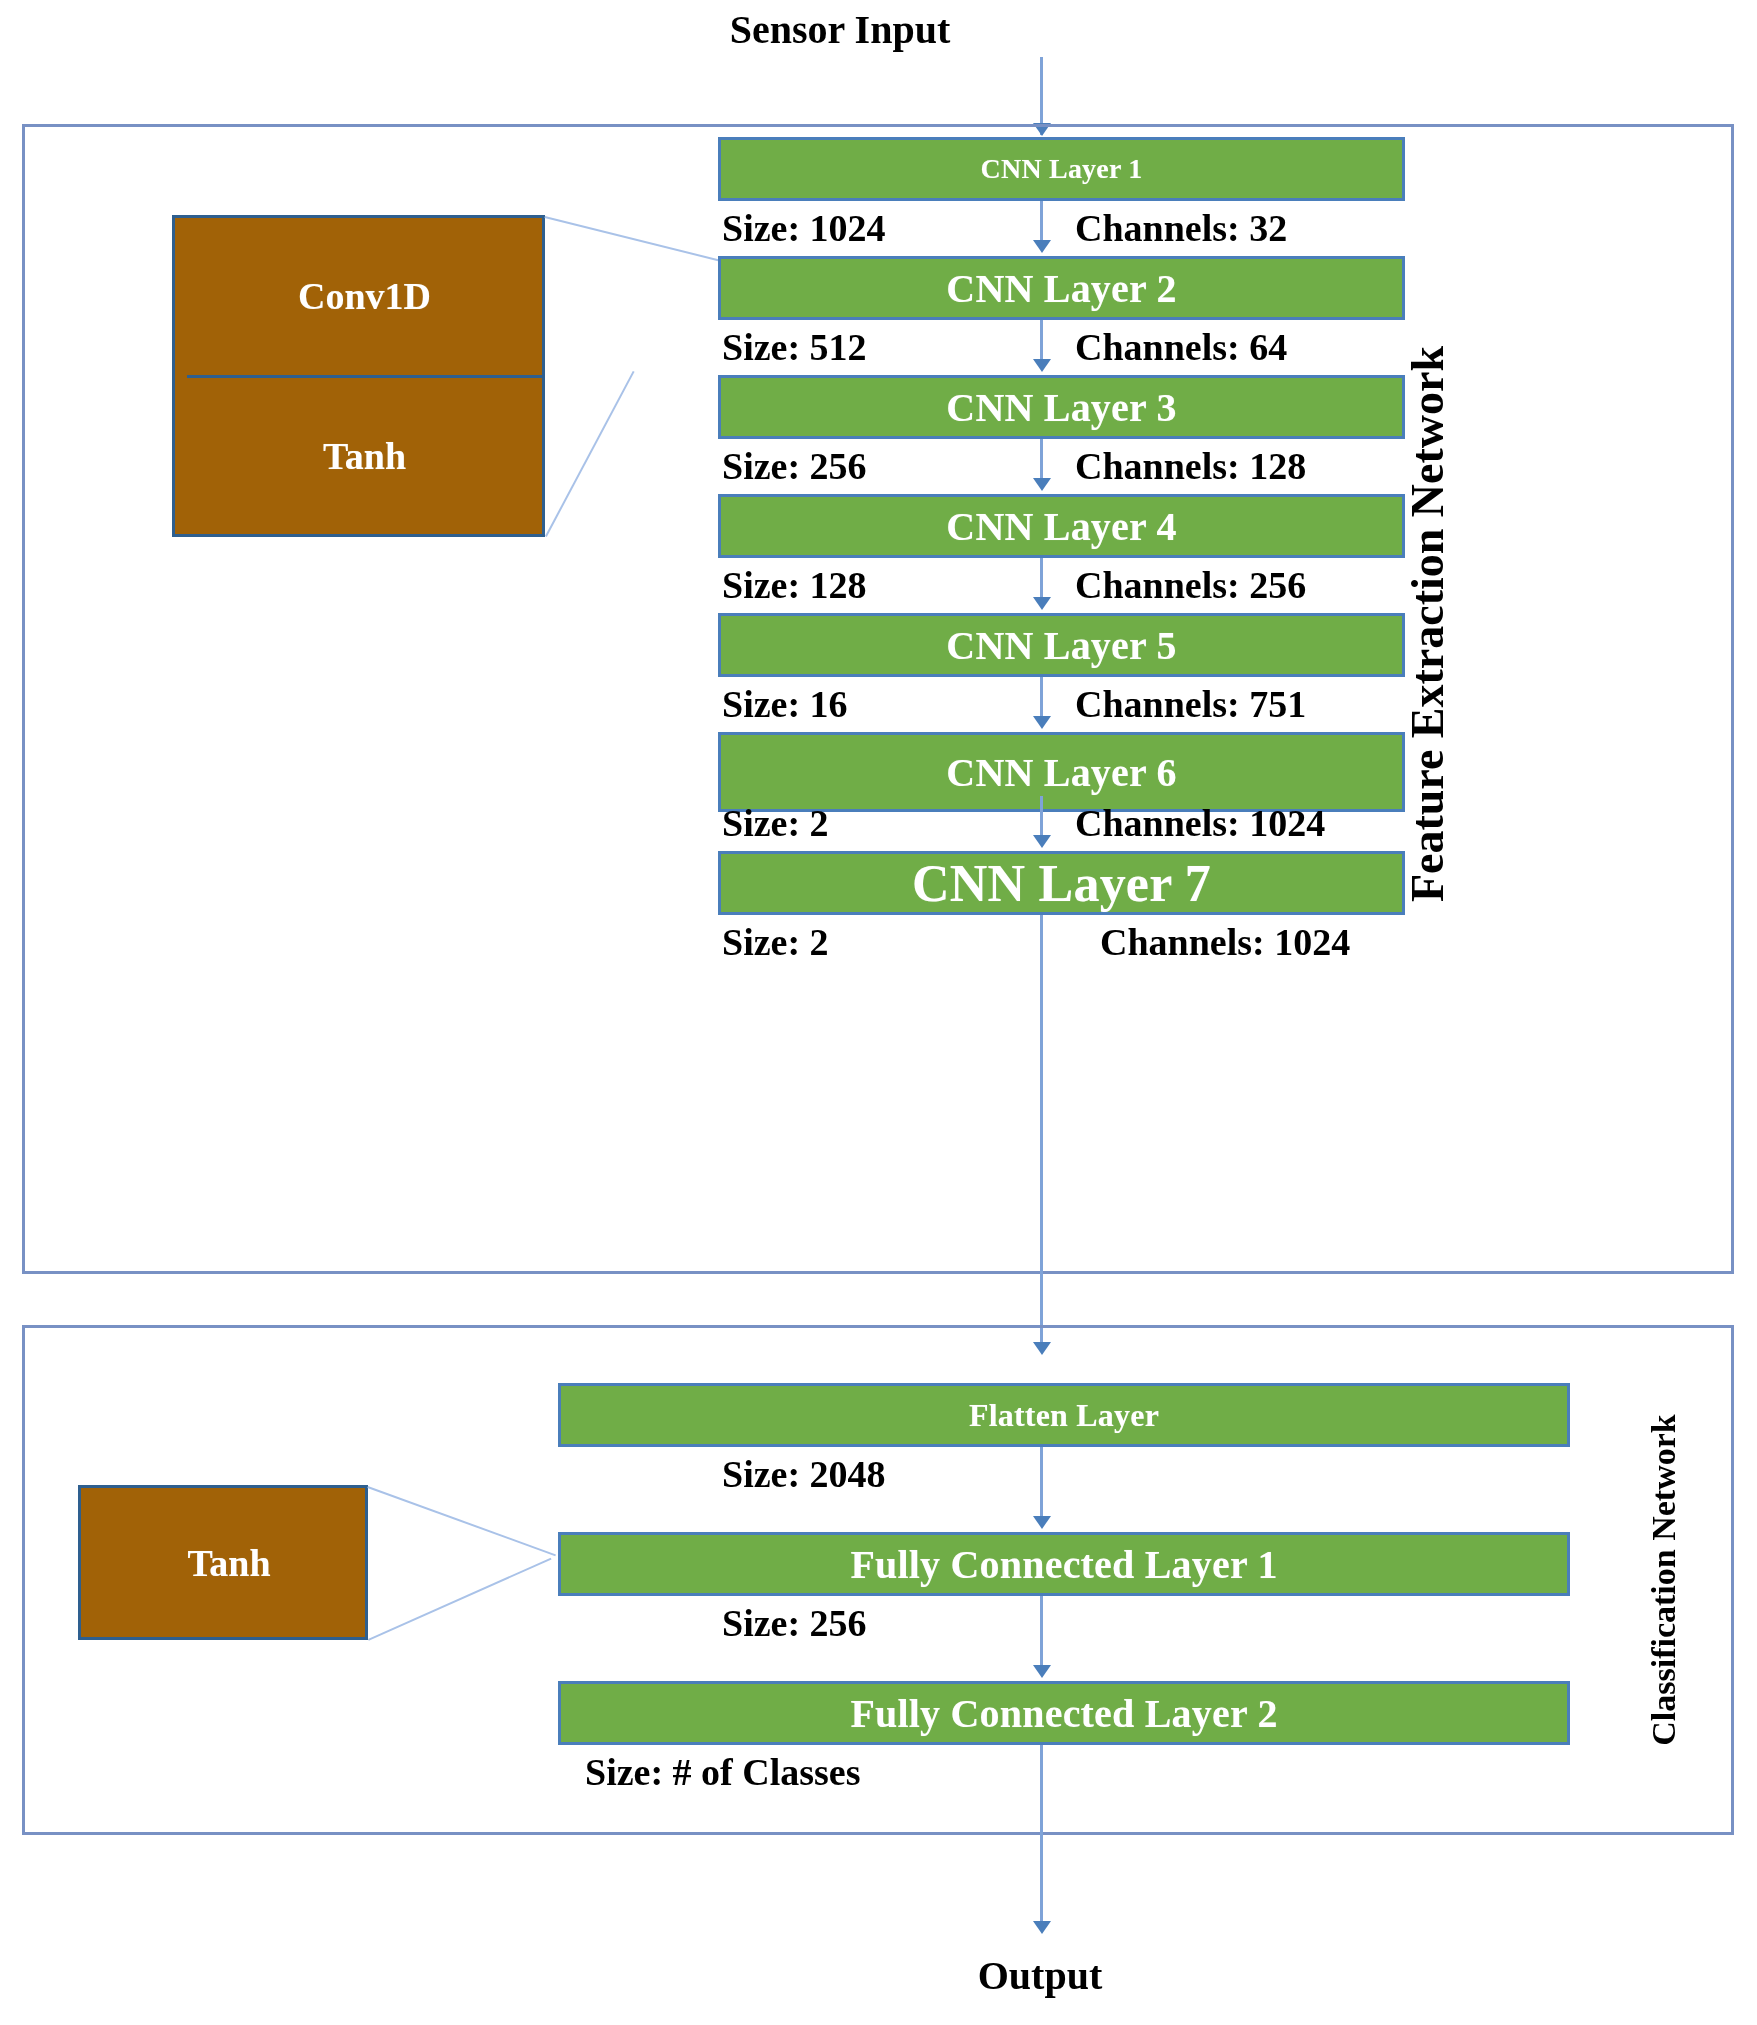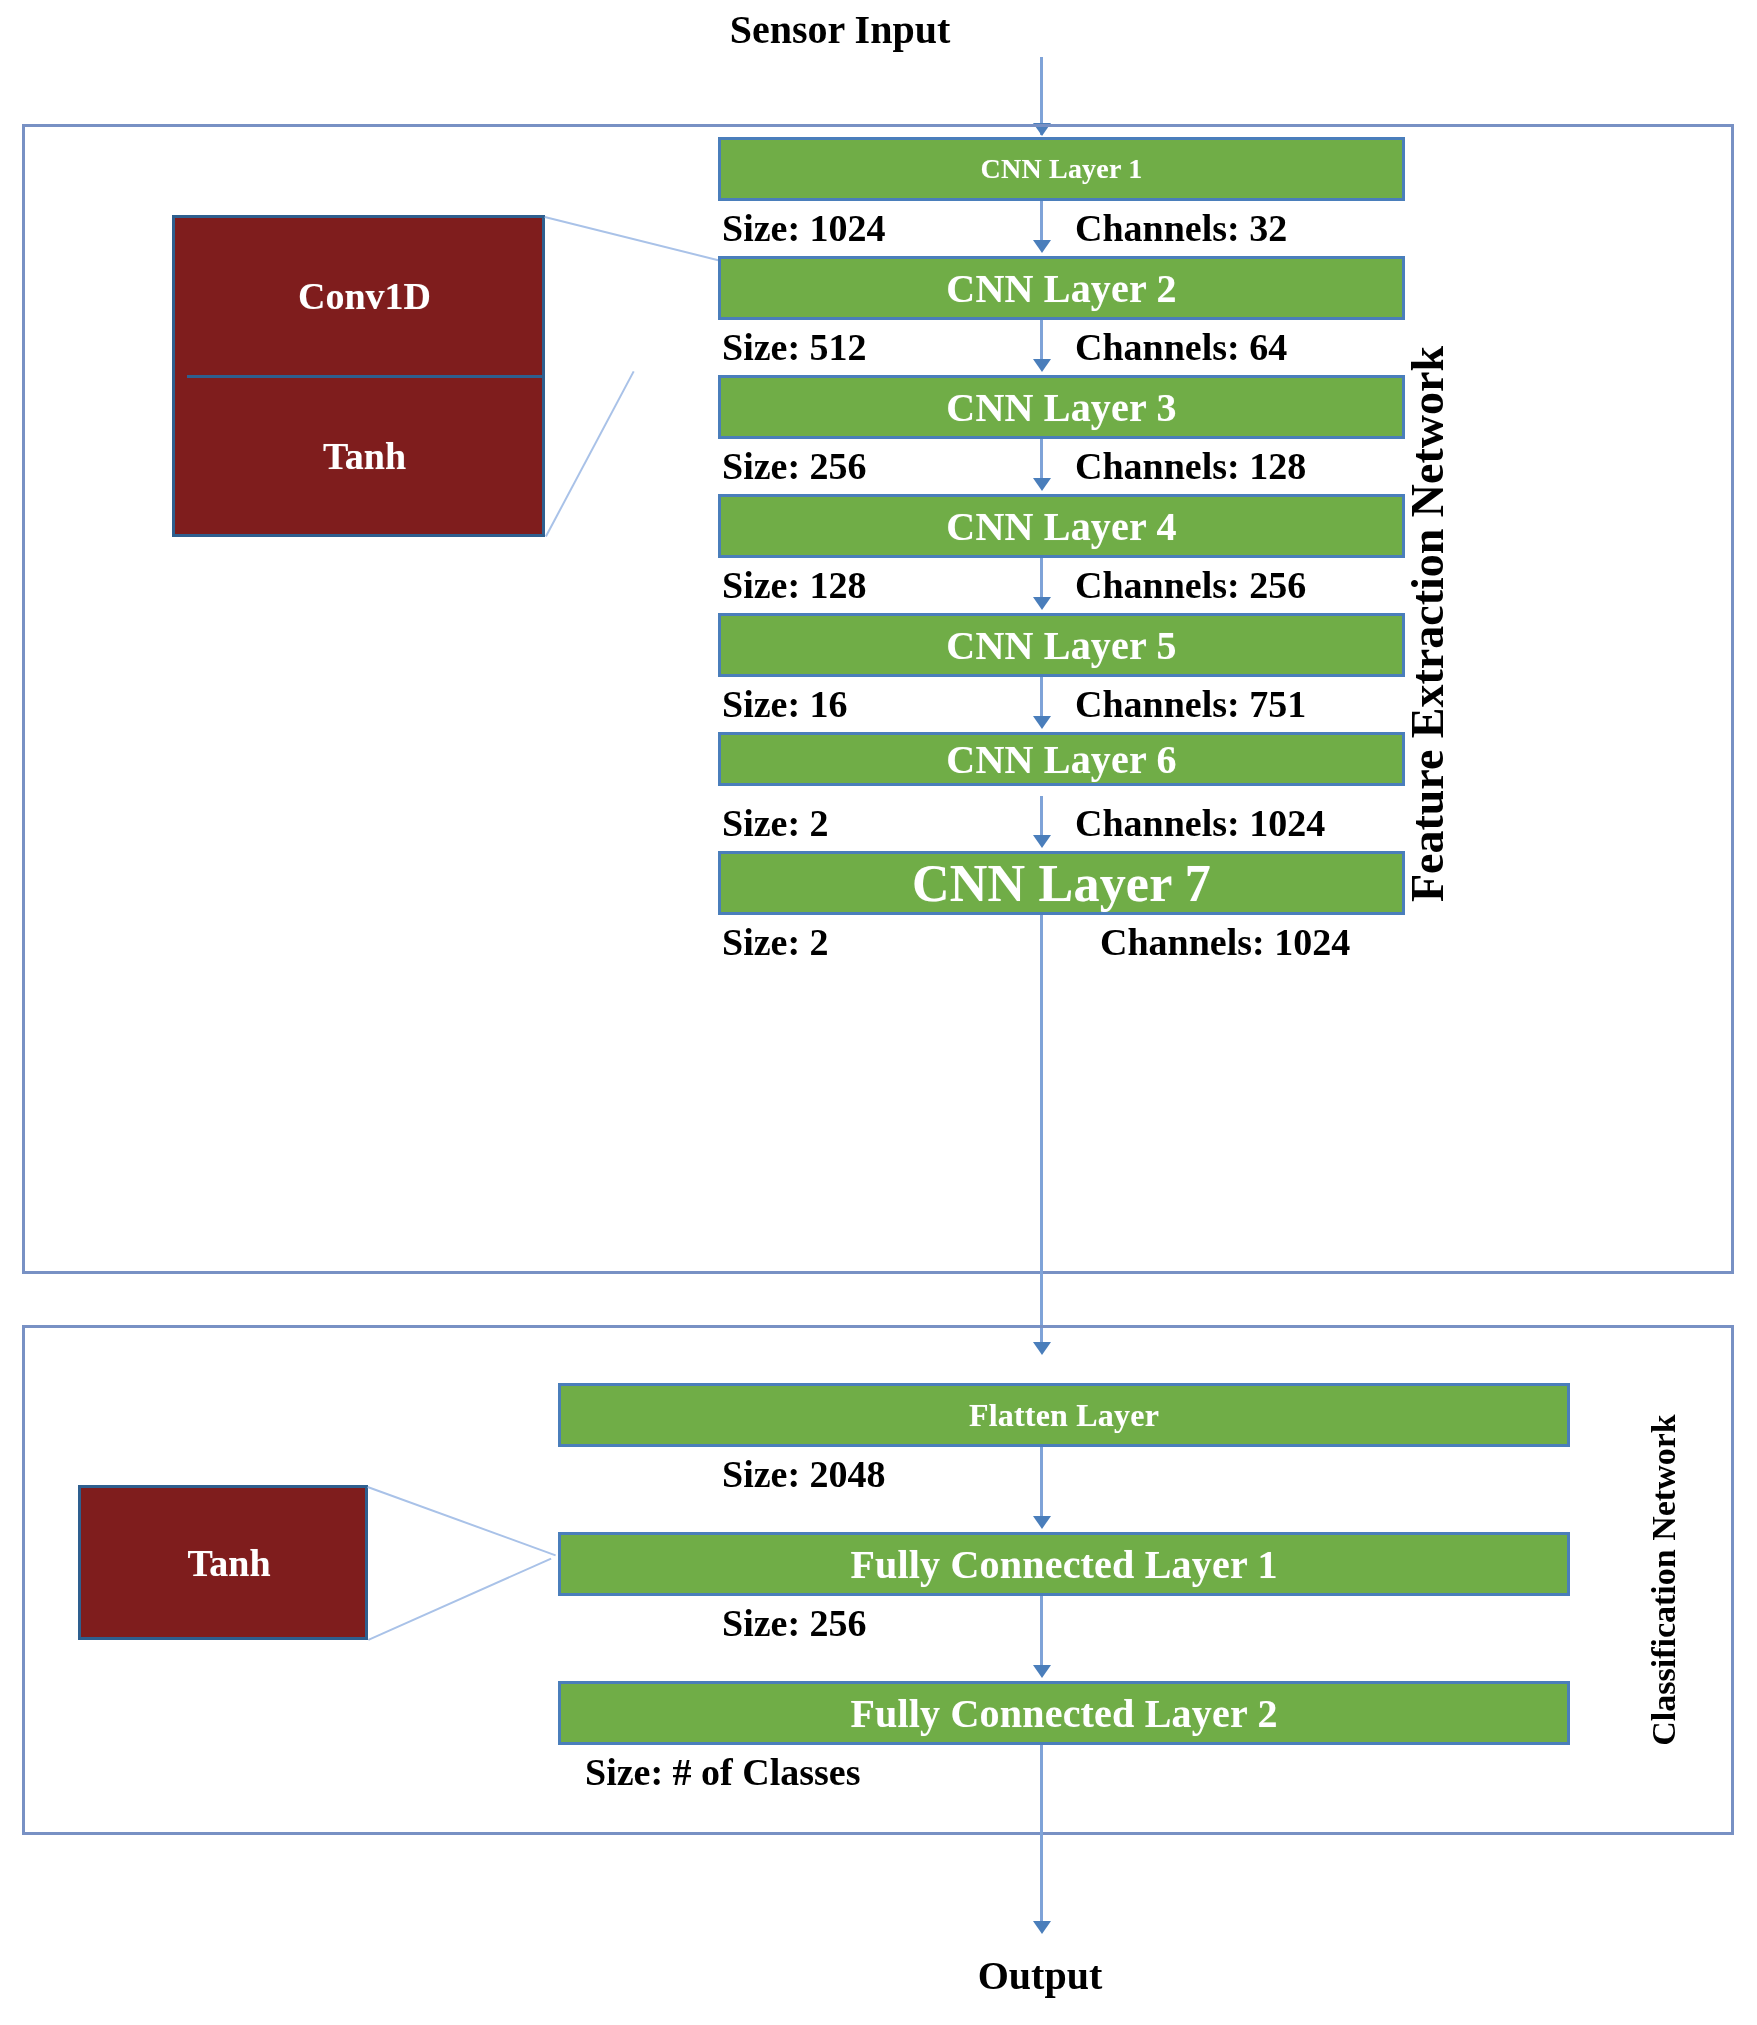--- a/index.html
+++ b/index.html
@@ -16,21 +16,21 @@
           display:flex;align-items:center;justify-content:center;}
 
   
   .layer{position:absolute;background:#70AD47;border:3px solid #4A7EBB;
          box-sizing:border-box;color:#fff;font-weight:bold;
          display:flex;align-items:center;justify-content:center;
          text-shadow:0 0 1px rgba(255,255,255,.35);letter-spacing:.2px;}
 
   
   .callout{position:absolute;border:3px solid #2E5F8F;box-sizing:border-box;
-           background:#7f1d1d;display:flex;flex-direction:column;padding-left:12px;}
+           background:#a16207;display:flex;flex-direction:column;padding-left:12px;}
   .callout .crow{flex:1 1 0;display:flex;align-items:center;justify-content:center;
                  color:#fff;font-weight:bold;border-bottom:3px solid #2E5F8F;
                  text-shadow:0 0 1px rgba(255,255,255,.3);}
   .callout .crow:last-child{border-bottom:none;}
 
   
   .ann{position:absolute;font-weight:bold;color:#000;white-space:nowrap;}
   .ann.right{text-align:left;}
 
   
@@ -63,21 +63,21 @@
 </div>
 
 <div class="leader" style="left:545px;top:216px;width:187px;transform:rotate(14deg);"></div>
 <div class="leader" style="left:545px;top:536px;width:187px;transform:rotate(-62deg);"></div>
 
 <div class="layer" style="left:718px;top:137px;width:687px;height:64px;font-size:28px;">CNN Layer 1</div>
 <div class="layer" style="left:718px;top:256px;width:687px;height:64px;font-size:40px;">CNN Layer 2</div>
 <div class="layer" style="left:718px;top:375px;width:687px;height:64px;font-size:40px;">CNN Layer 3</div>
 <div class="layer" style="left:718px;top:494px;width:687px;height:64px;font-size:40px;">CNN Layer 4</div>
 <div class="layer" style="left:718px;top:613px;width:687px;height:64px;font-size:40px;">CNN Layer 5</div>
-<div class="layer" style="left:718px;top:732px;width:687px;height:54px;font-size:40px;">CNN Layer 6</div>
+<div class="layer" style="left:718px;top:732px;width:687px;height:80px;font-size:40px;">CNN Layer 6</div>
 <div class="layer" style="left:718px;top:851px;width:687px;height:64px;font-size:52px;">CNN Layer 7</div>
 
 <div class="vline" style="left:1040px;top:201px;height:42px;"></div>
 <div class="arrowhead" style="left:1033px;top:240px;"></div>
 <div class="vline" style="left:1040px;top:320px;height:42px;"></div>
 <div class="arrowhead" style="left:1033px;top:359px;"></div>
 <div class="vline" style="left:1040px;top:439px;height:42px;"></div>
 <div class="arrowhead" style="left:1033px;top:478px;"></div>
 <div class="vline" style="left:1040px;top:558px;height:42px;"></div>
 <div class="arrowhead" style="left:1033px;top:597px;"></div>

